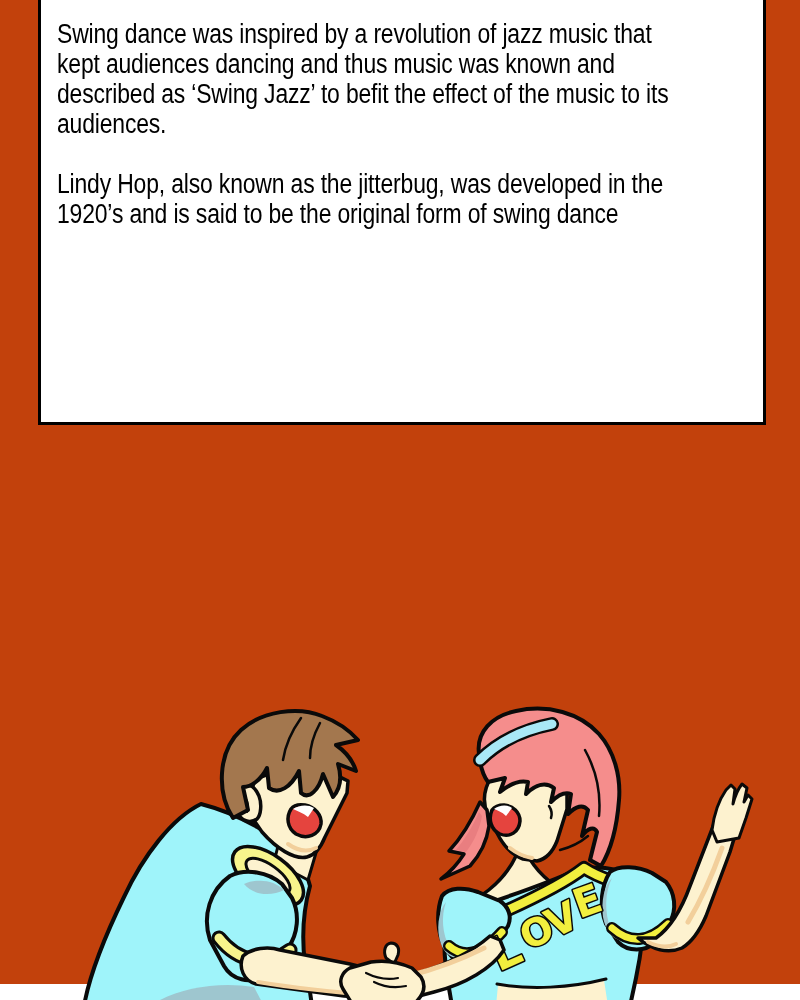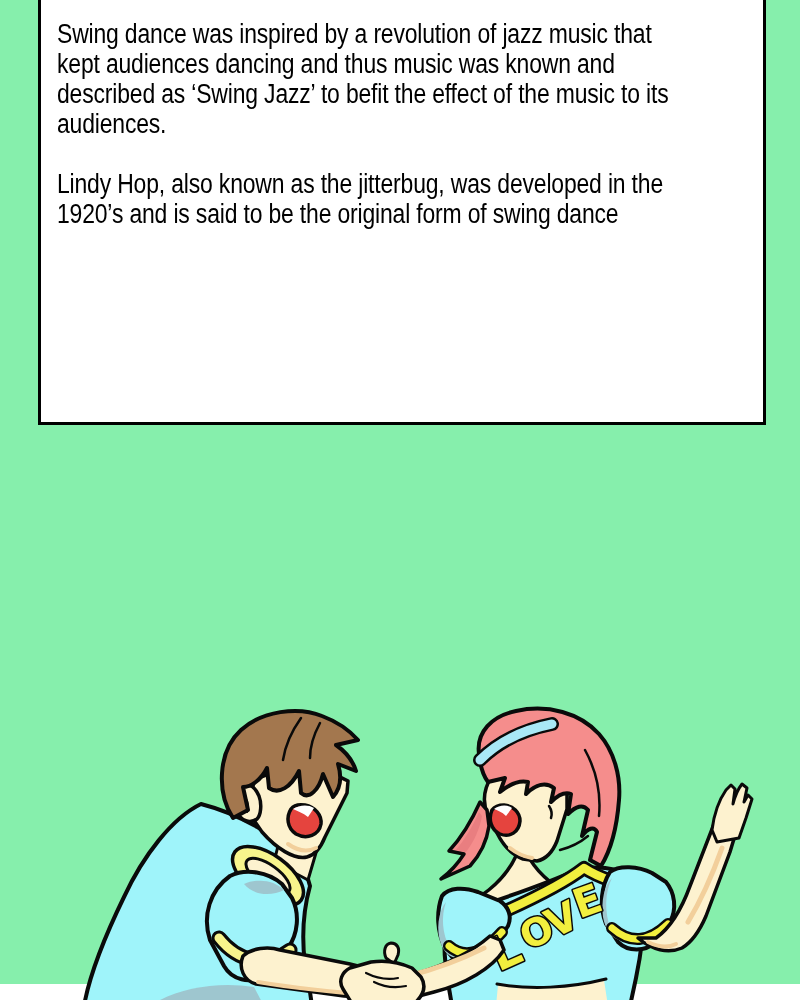--- a/index.html
+++ b/index.html
@@ -1,16 +1,16 @@
 <!DOCTYPE html>
 <html style="--shirt: #9FF4FA; --shirt_shadow: #9EC6CF; --yellow_bright: #F2EF3E; --yellow_pale: #F8F48C; --man_hair: #A3774E; --woman_hair: #F58D8C; --woman_hair_shadow: #E97E80; --headband: #A9E8F6; --skin: #FDF2CF; --skin_shadow: #F2CF9B; --mouth: #E5443E; --outline: #0A0A0A; --panel_border: #000000;"><head>
 <meta charset="utf-8">
 <style>
   html,body{margin:0;padding:0;background:#ffffff;width:800px;height:1000px;overflow:hidden;}
-  .page{position:relative;width:800px;height:984px;background:#86efac;font-family:"Liberation Sans",sans-serif;}
+  .page{position:relative;width:800px;height:984px;background:#c2410c;font-family:"Liberation Sans",sans-serif;}
   .text-panel{
     position:absolute;left:38px;top:-8px;width:728px;height:433px;
     box-sizing:border-box;border:3px solid var(--panel_border);
     background:#fff;padding:24px 10px 0 16px;overflow:hidden;
   }
   .panel-text-inner{transform:scaleX(0.85);transform-origin:0 0;width:118%;}
   .para{margin:0;padding:0;}
   .para + .para{margin-top:30px;}
   .line{display:block;white-space:pre;font-size:27px;line-height:30px;color:#000;letter-spacing:-0.2px;}
   .illustration{position:absolute;left:0;top:690px;width:800px;height:310px;}

